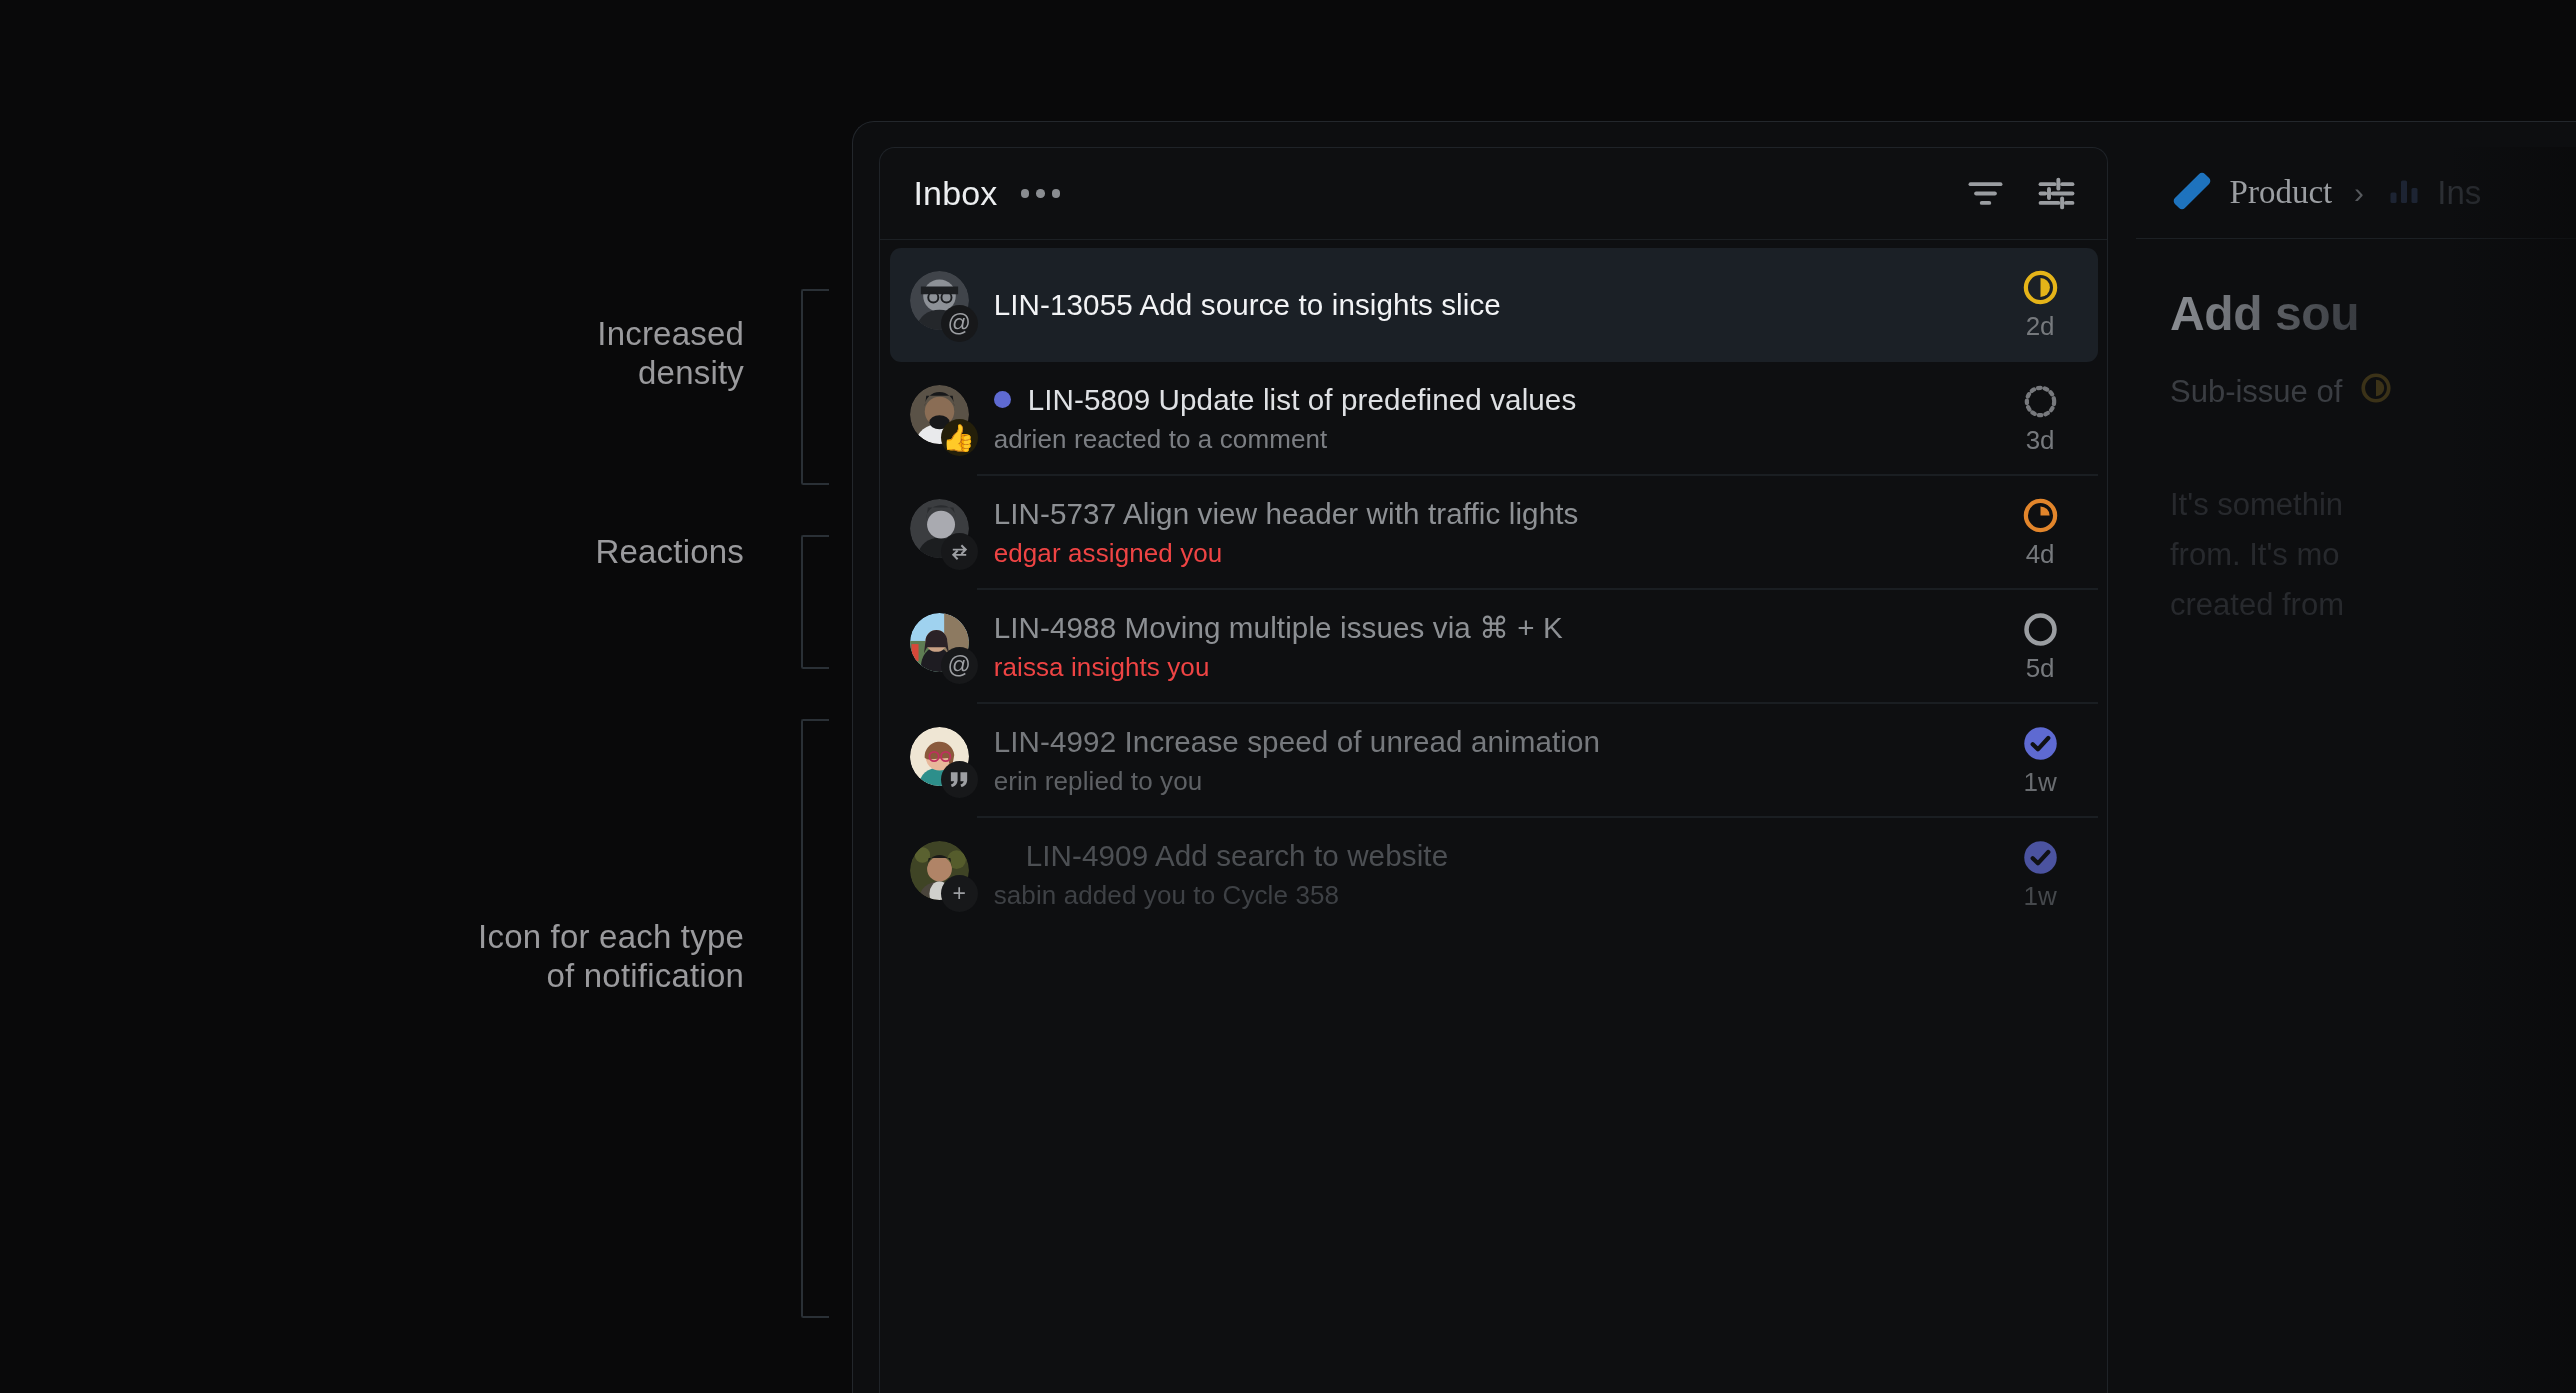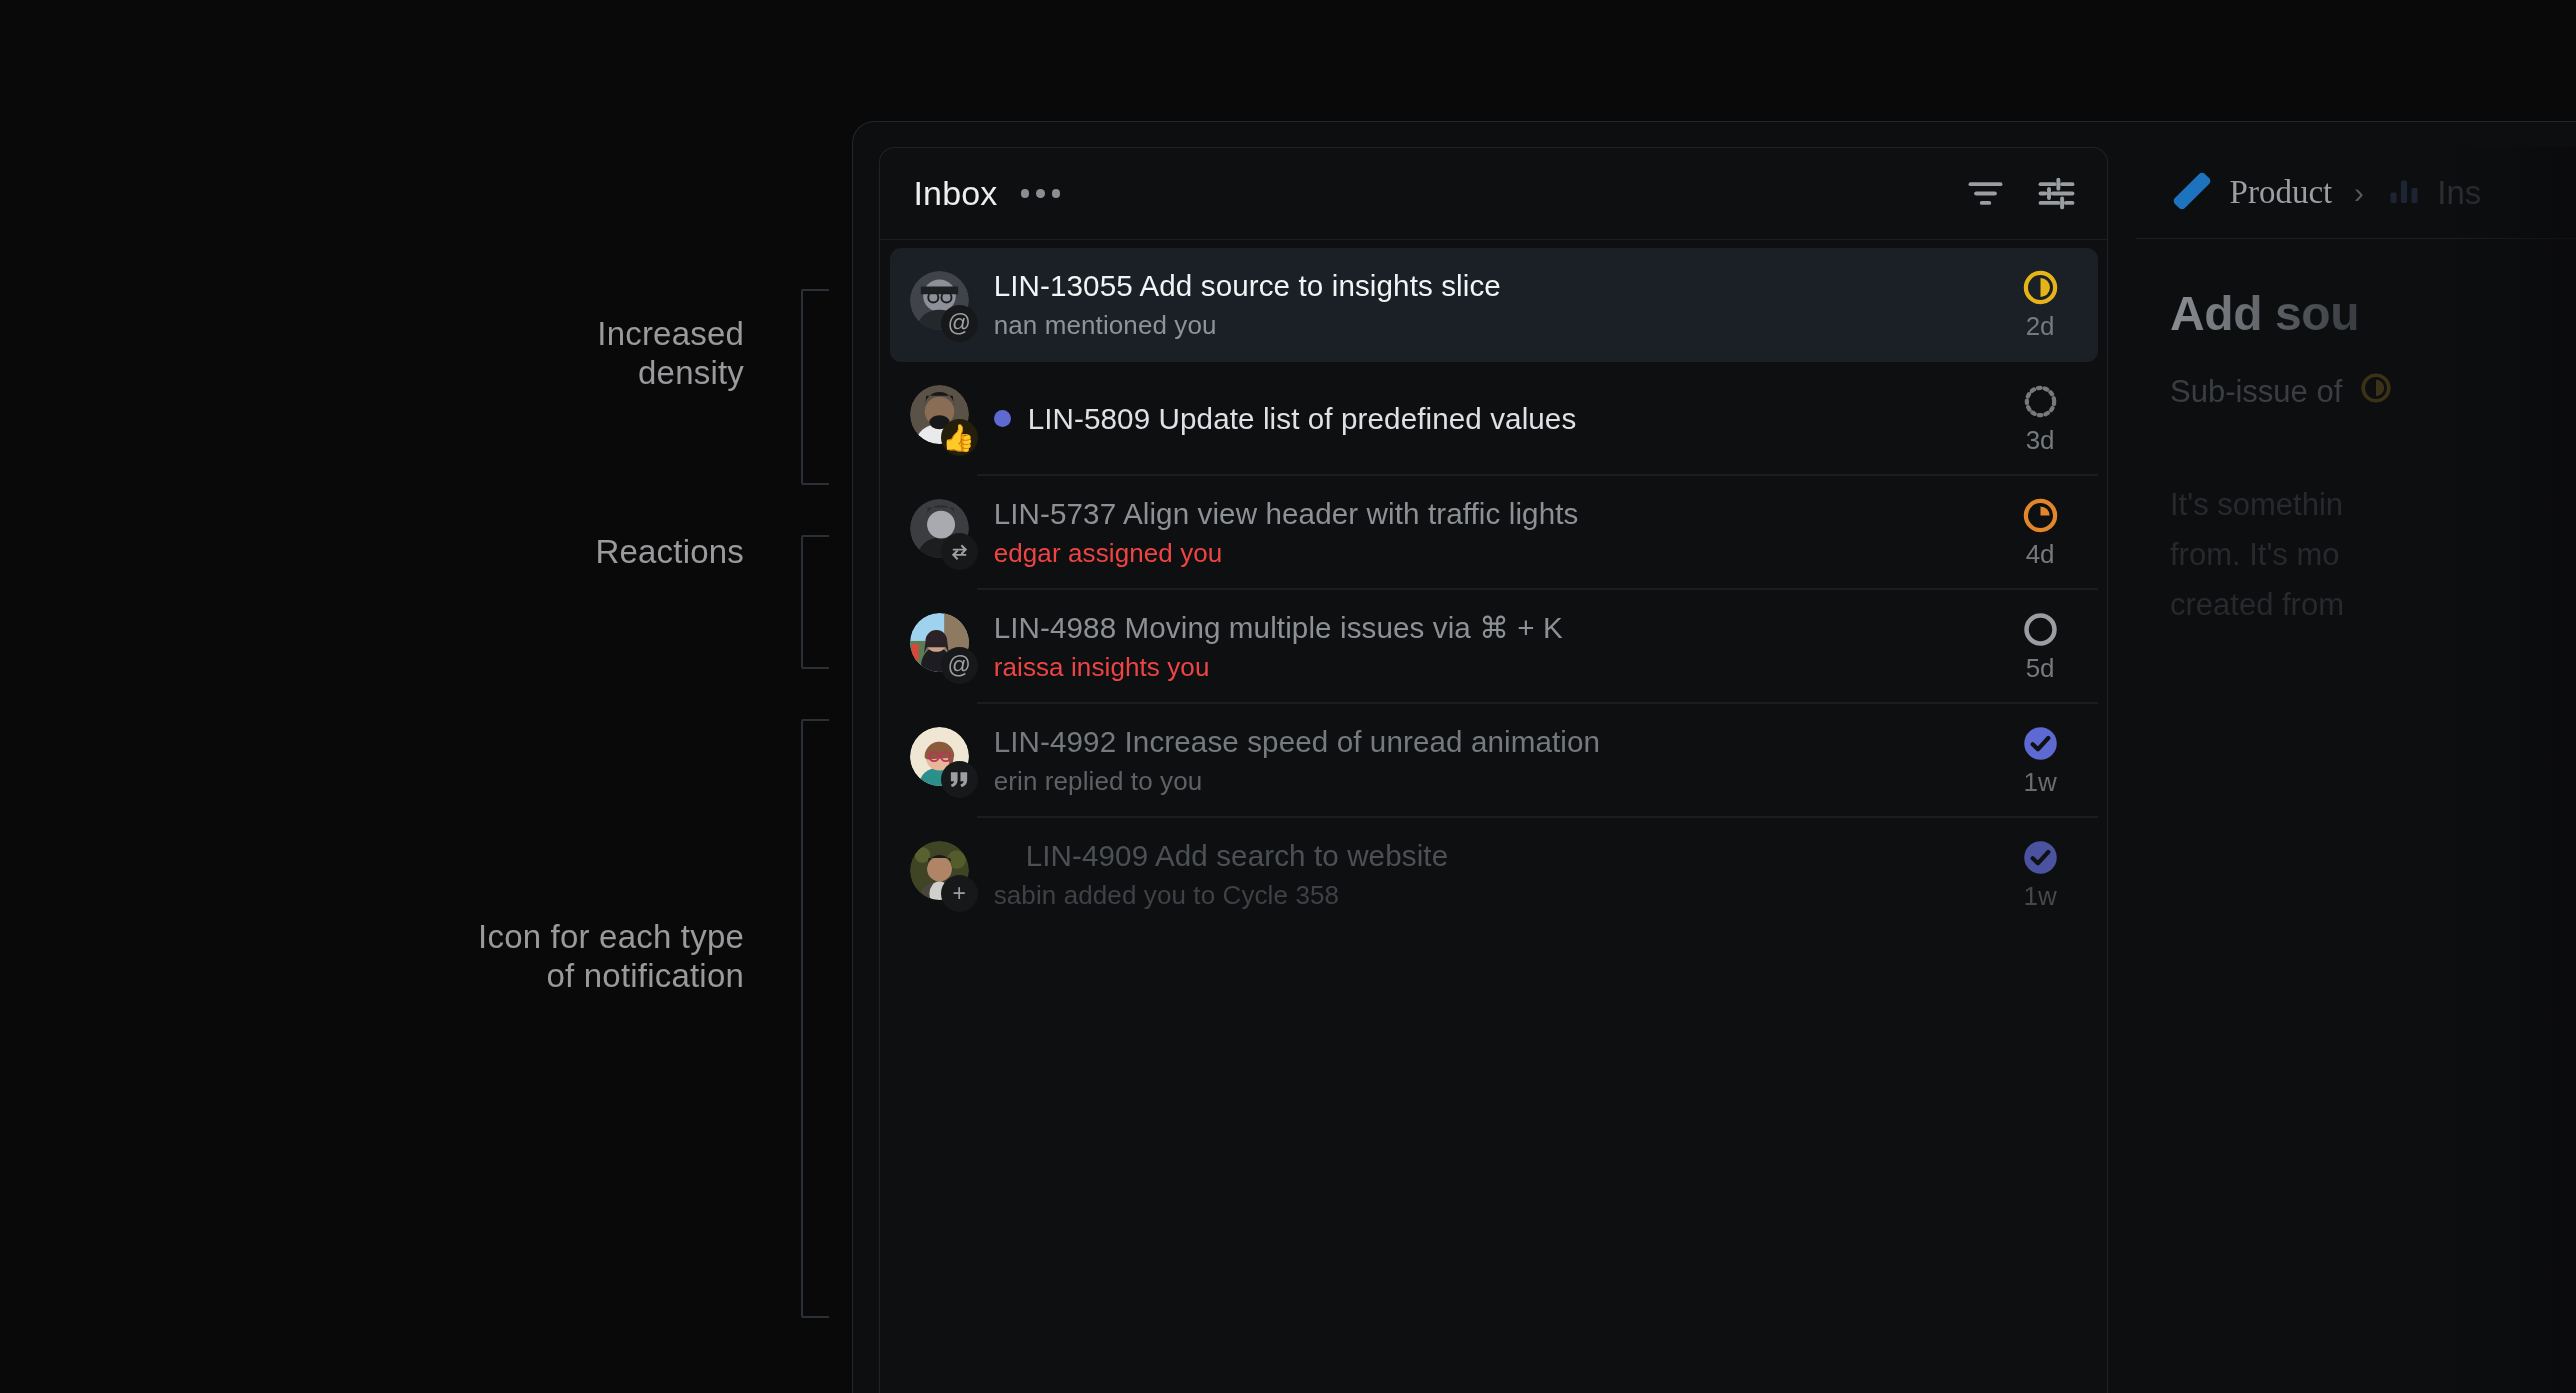--- a/index.html
+++ b/index.html
@@ -247,21 +247,20 @@
                   <circle cx="47" cy="34" r="6.5" fill="none" stroke="#1b1d20" stroke-width="2.5"></circle>
                 </g>
               </svg>
             </div>
             <span class="badge">@</span>
           </div>
           <div class="row-text">
             <div class="row-title">
               <span>LIN-13055 Add source to insights slice</span>
             </div>
-            <div class="row-sub">nan mentioned you</div>
           </div>
           <div class="row-right">
             <span>
               <svg width="39" height="39" viewBox="0 0 24 24">
                 <circle cx="12" cy="12" r="9" fill="none" stroke="#E5B419" stroke-width="2.6"></circle>
                 <path d="M12 6.2 A5.8 5.8 0 0 1 12 17.8 Z" fill="#E5B419"></path>
               </svg>
             </span>
             <span class="row-time">2d</span>
           </div>
@@ -286,20 +285,21 @@
                 </g>
               </svg>
             </div>
             <span class="badge emoji">👍</span>
           </div>
           <div class="row-text">
             <div class="row-title">
               <span class="unread-dot"></span>
               <span>LIN-5809 Update list of predefined values</span>
             </div>
+            <div class="row-sub">adrien reacted to a comment</div>
           </div>
           <div class="row-right">
             <span>
               <svg width="39" height="39" viewBox="0 0 24 24">
                 <circle cx="12" cy="12" r="8.4" fill="none" stroke="#77797d" stroke-width="2.6" stroke-dasharray="1.6 2.6" stroke-linecap="round"></circle>
               </svg>
             </span>
             <span class="row-time">3d</span>
           </div>
           <span class="divider"></span>

